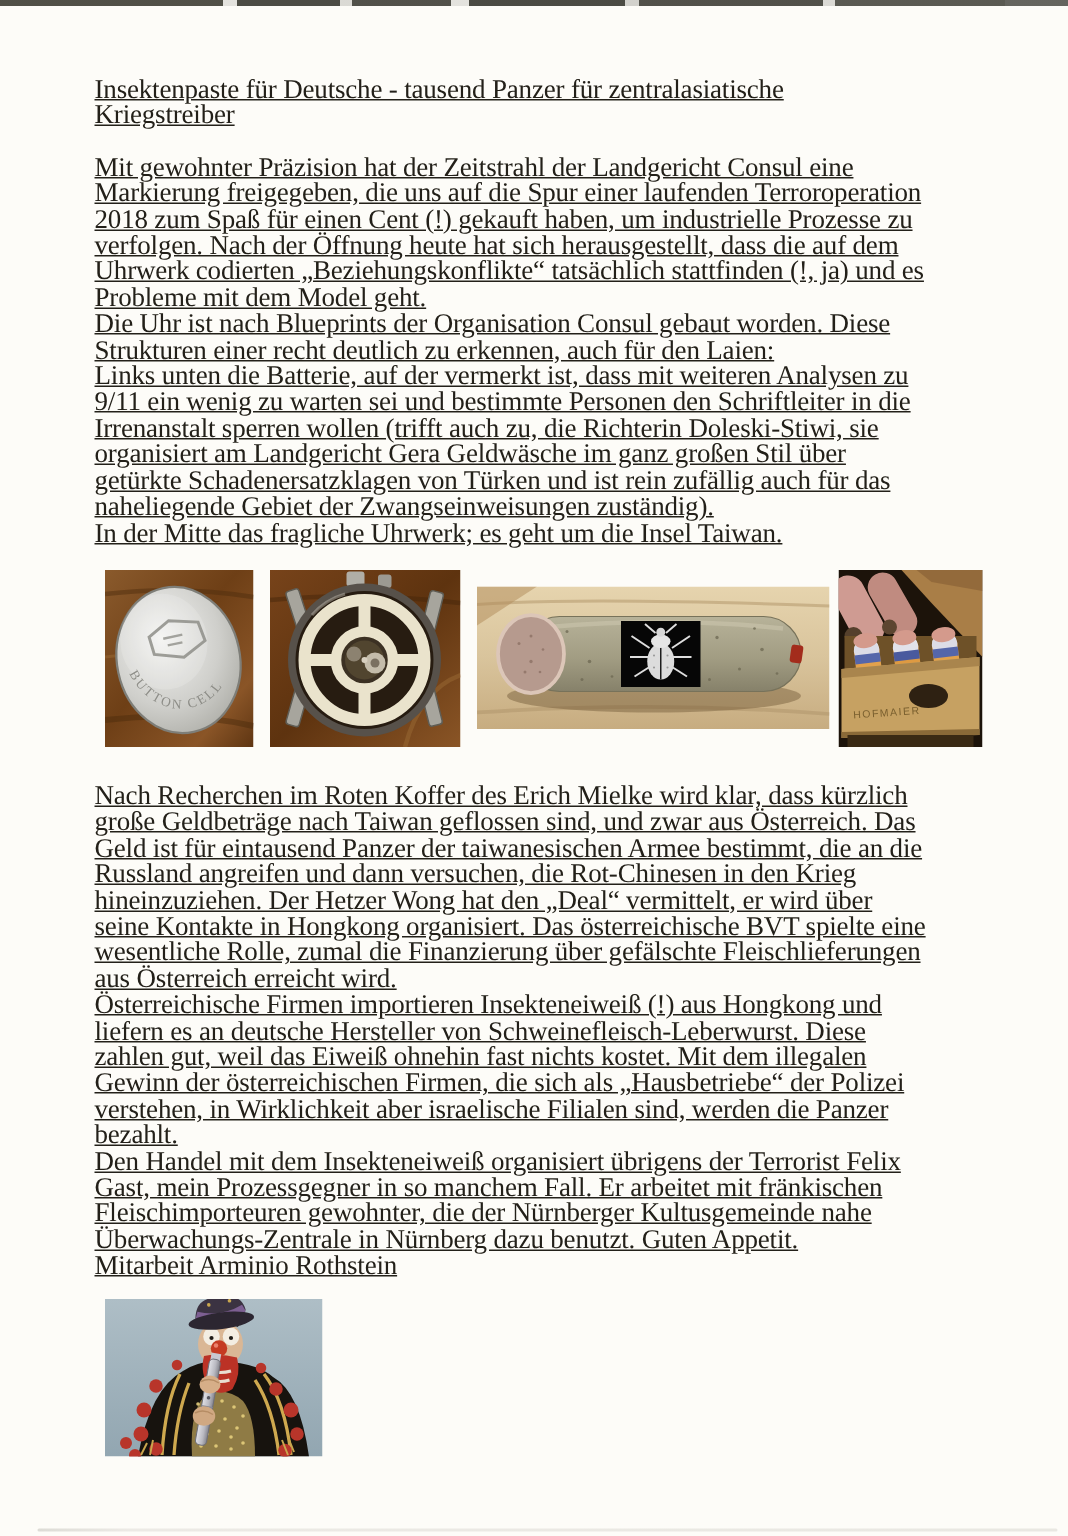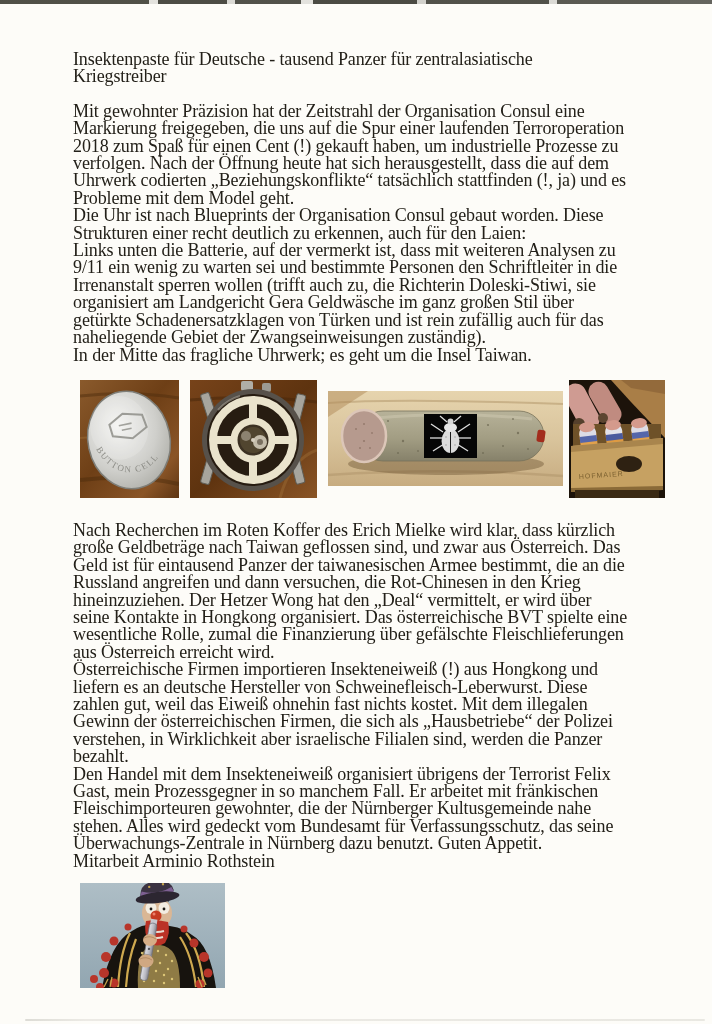--- a/index.html
+++ b/index.html
@@ -12,21 +12,21 @@
   .top-strip{
     position:absolute;top:0;left:0;width:712px;height:4px;opacity:.88;
     background:linear-gradient(90deg,
       #39392f 0,#39392f 149px,rgba(57,57,47,.15) 149px,rgba(57,57,47,.15) 158px,
       #34342c 158px,#34342c 227px,rgba(57,57,47,.2) 227px,rgba(57,57,47,.2) 235px,
       #3a3a32 235px,#3a3a32 301px,rgba(57,57,47,.15) 301px,rgba(57,57,47,.15) 313px,
       #33332b 313px,#33332b 417px,rgba(57,57,47,.25) 417px,rgba(57,57,47,.25) 426px,
       #3a3a32 426px,#3a3a32 549px,rgba(57,57,47,.2) 549px,rgba(57,57,47,.2) 557px,
       #44443c 557px,#44443c 670px,#50504a 670px,#50504a 712px);
   }
-  .content{position:absolute;left:73px;top:51px;width:612px;}
+  .content{position:absolute;left:63px;top:51px;width:612px;text-decoration:underline;}
   .text-block{font-size:18px;line-height:17.4px;letter-spacing:-0.12px;}
   .tl{white-space:pre;}
   .title{margin-bottom:17px;}
   .photos{display:flex;align-items:flex-start;height:118px;margin:16px 0 0 7px;}
   .photos svg{display:block;flex:none;}
   .gap-a{width:11px;flex:none;} .gap-b{width:11px;flex:none;}
   .gap-c{width:6px;flex:none;}
   .p3{align-self:center;}
   .block2{margin-top:24px;}
   .clown-wrap{margin:13px 0 0 7px;width:145px;height:105px;}
@@ -42,21 +42,21 @@
 <div class="top-strip"></div>
 
 <div class="content">
 
   <div class="text-block title">
       <div class="tl">Insektenpaste für Deutsche - tausend Panzer für zentralasiatische</div>
       <div class="tl">Kriegstreiber</div>
     </div>
 
   <div class="text-block block1">
-      <div class="tl">Mit gewohnter Präzision hat der Zeitstrahl der Organisation Consul eine</div>
+      <div class="tl">Mit gewohnter Präzision hat der Zeitstrahl der Landgericht Consul eine</div>
       <div class="tl">Markierung freigegeben, die uns auf die Spur einer laufenden Terroroperation</div>
       <div class="tl">2018 zum Spaß für einen Cent (!) gekauft haben, um industrielle Prozesse zu</div>
       <div class="tl">verfolgen. Nach der Öffnung heute hat sich herausgestellt, dass die auf dem</div>
       <div class="tl">Uhrwerk codierten „Beziehungskonflikte“ tatsächlich stattfinden (!, ja) und es</div>
       <div class="tl">Probleme mit dem Model geht.</div>
       <div class="tl">Die Uhr ist nach Blueprints der Organisation Consul gebaut worden. Diese</div>
       <div class="tl">Strukturen einer recht deutlich zu erkennen, auch für den Laien:</div>
       <div class="tl">Links unten die Batterie, auf der vermerkt ist, dass mit weiteren Analysen zu</div>
       <div class="tl">9/11 ein wenig zu warten sei und bestimmte Personen den Schriftleiter in die</div>
       <div class="tl">Irrenanstalt sperren wollen (trifft auch zu, die Richterin Doleski-Stiwi, sie</div>
@@ -263,21 +263,20 @@
       <div class="tl">aus Österreich erreicht wird.</div>
       <div class="tl">Österreichische Firmen importieren Insekteneiweiß (!) aus Hongkong und</div>
       <div class="tl">liefern es an deutsche Hersteller von Schweinefleisch-Leberwurst. Diese</div>
       <div class="tl">zahlen gut, weil das Eiweiß ohnehin fast nichts kostet. Mit dem illegalen</div>
       <div class="tl">Gewinn der österreichischen Firmen, die sich als „Hausbetriebe“ der Polizei</div>
       <div class="tl">verstehen, in Wirklichkeit aber israelische Filialen sind, werden die Panzer</div>
       <div class="tl">bezahlt.</div>
       <div class="tl">Den Handel mit dem Insekteneiweiß organisiert übrigens der Terrorist Felix</div>
       <div class="tl">Gast, mein Prozessgegner in so manchem Fall. Er arbeitet mit fränkischen</div>
       <div class="tl">Fleischimporteuren gewohnter, die der Nürnberger Kultusgemeinde nahe</div>
-      <div class="tl">stehen. Alles wird gedeckt vom Bundesamt für Verfassungsschutz, das seine</div>
       <div class="tl">Überwachungs-Zentrale in Nürnberg dazu benutzt. Guten Appetit.</div>
       <div class="tl">Mitarbeit Arminio Rothstein</div>
     </div>
 
   <div class="clown-wrap">
     
     <svg width="145" height="105" viewBox="0 0 145 105" role="img">
       <defs>
         <linearGradient id="sky" x1="0" y1="0" x2="0" y2="1">
           <stop offset="0" stop-color="#aebec6"></stop>

